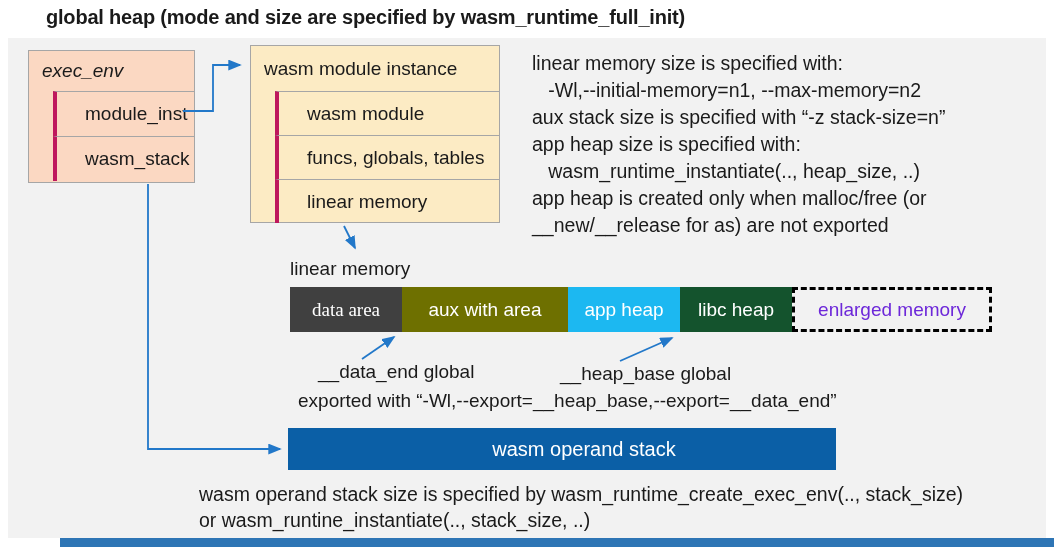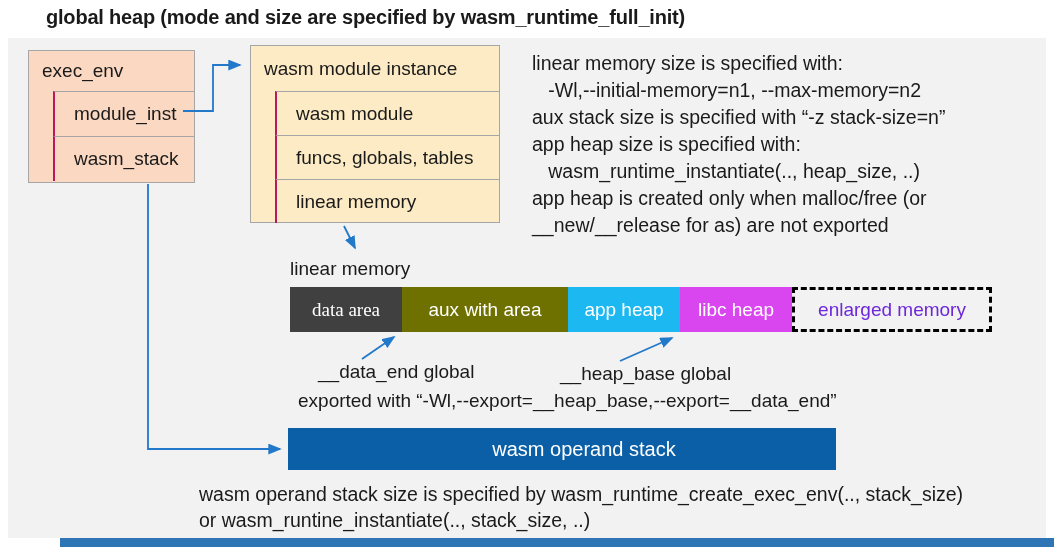--- a/index.html
+++ b/index.html
@@ -7,24 +7,24 @@
     position:relative; width:1054px; height:547px; overflow:hidden;
     font-family:"Liberation Sans","DejaVu Sans",sans-serif; color:#1a1a1a;
     background:#ffffff;
   }
   #panel { position:absolute; left:8px; top:38px; width:1038px; height:500px; background:#f2f2f2; }
   #title { position:absolute; left:10px; top:6px; font-size:20px; font-weight:bold; letter-spacing:-0.2px;margin-left:36px; }
 
   .struct-box { position:absolute; border:1px solid #a6a6a6; box-sizing:border-box; font-size:19px; }
   .struct-header { display:flex; align-items:center; padding-left:13px; box-sizing:border-box; }
   .struct-rows { margin-left:24px; }
-  .struct-row { border-left:2px solid #be185d; border-top:1px solid #a6a6a6; display:flex; align-items:center; padding-left:19px; box-sizing:border-box; }
+  .struct-row { border-left:4px solid #be185d; border-top:1px solid #a6a6a6; display:flex; align-items:center; padding-left:28px; box-sizing:border-box; }
 
   #exec-env { left:28px; top:50px; width:167px; height:133px; }
-  #exec-env .struct-header { height:40px; }
+  #exec-env .struct-header { height:40px;font-style:italic; }
   #exec-env .struct-row { height:45px; }
   #module-instance { left:250px; top:45px; width:250px; height:178px; }
   #module-instance .struct-header { height:45px; }
   #module-instance .struct-row { height:44px; }
 
   #notes-right { position:absolute; left:532px; top:50px; width:520px; font-size:19.5px; line-height:27px; white-space:pre-wrap; }
 
   #linear-memory-label { position:absolute; left:290px; top:258px; font-size:19px; }
 
   #memory-bar { position:absolute; left:290px; top:287px; height:45px; display:flex; }
@@ -76,21 +76,21 @@
 app heap size is specified with:
    wasm_runtime_instantiate(.., heap_size, ..)
 app heap is created only when malloc/free (or
 __new/__release for as) are not exported</div>
 
   <div id="linear-memory-label">linear memory</div>
   <div id="memory-bar">
     <div class="mem-seg seg-0" style="background: #404040; font-family: Liberation Serif, serif;">data area</div>
     <div class="mem-seg seg-1" style="background: rgb(110, 112, 0);">aux with area</div>
     <div class="mem-seg seg-2" style="background: rgb(28, 184, 241);">app heap</div>
-    <div class="mem-seg seg-3" style="background: #d946ef;">libc heap</div>
+    <div class="mem-seg seg-3" style="background: #14532d;">libc heap</div>
     <div class="mem-seg seg-4">enlarged memory</div>
   </div>
 
   <div id="annot-data-end" class="annot">__data_end global</div>
   <div id="annot-heap-base" class="annot">__heap_base global</div>
   <div id="annot-exported" class="annot">exported with “-Wl,--export=__heap_base,--export=__data_end”</div>
 
   <div id="operand-stack" style="background: rgb(11, 95, 166);">wasm operand stack</div>
 
   <div id="bottom-note">wasm operand stack size is specified by wasm_runtime_create_exec_env(.., stack_size)

